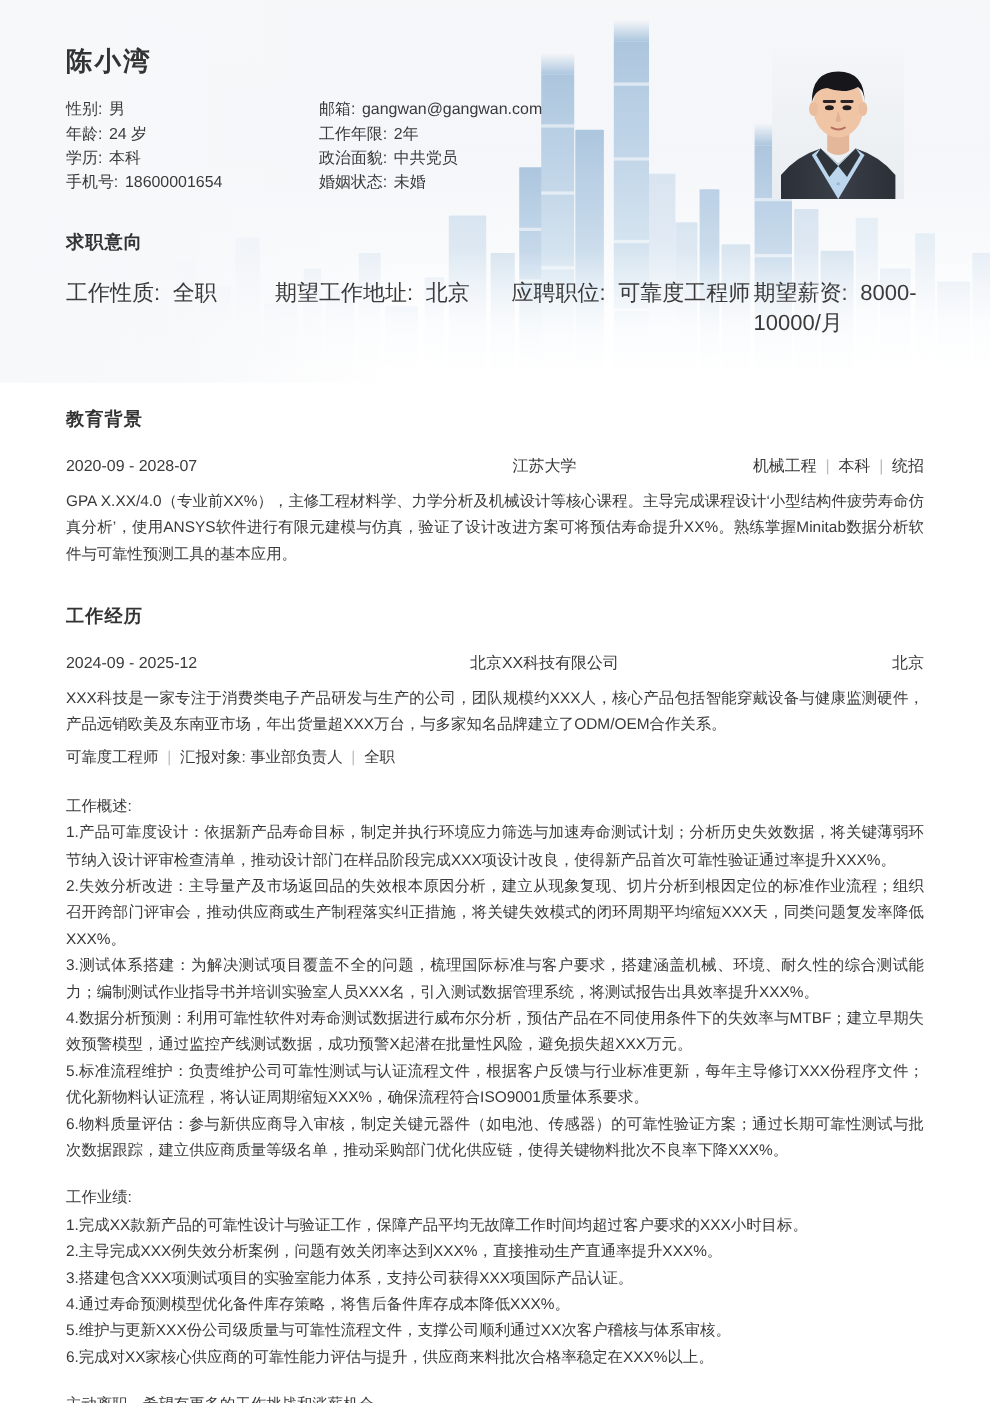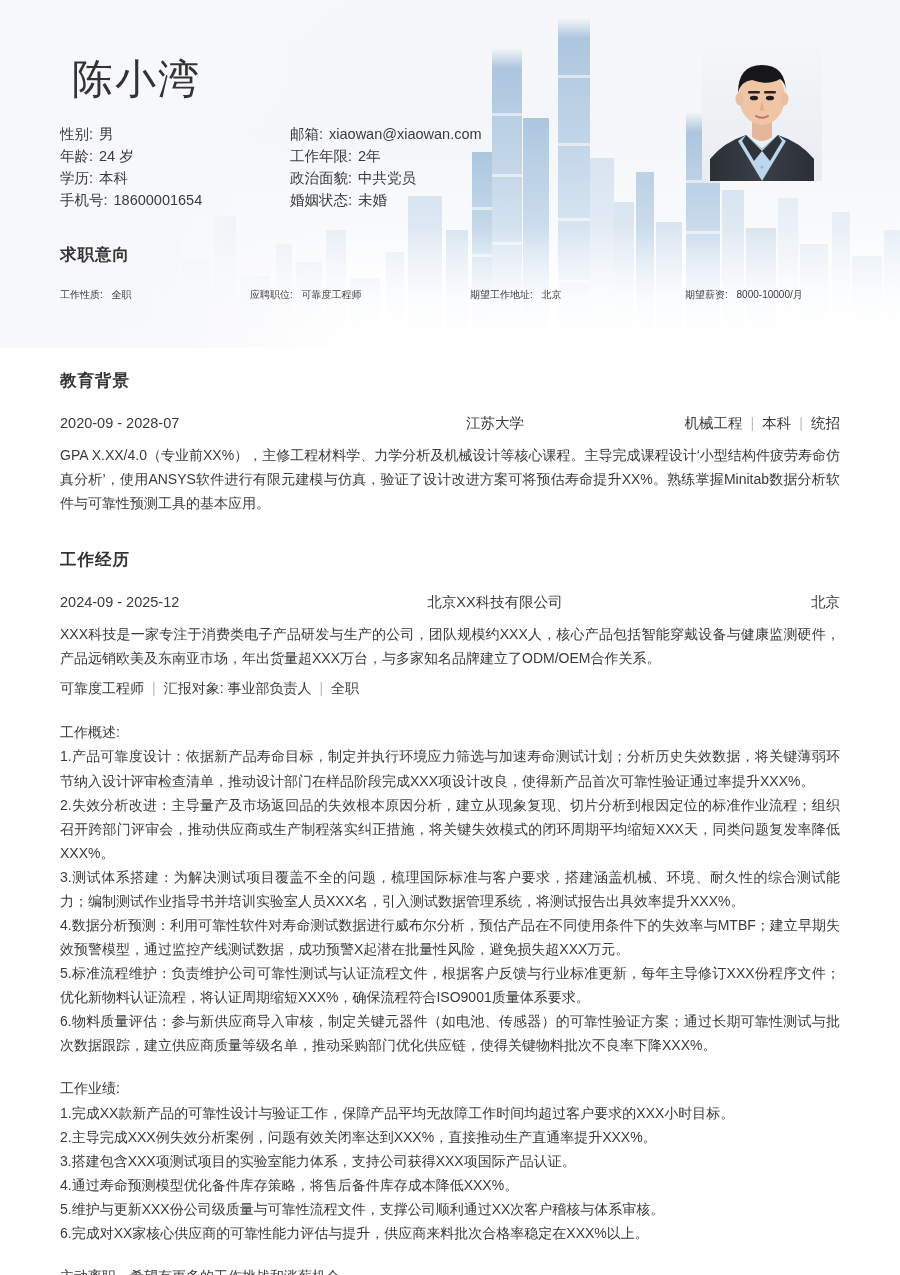--- a/index.html
+++ b/index.html
@@ -53,24 +53,24 @@
   .hero-fade{
     position:absolute;left:0;right:0;bottom:0;height:120px;z-index:2;
     background:linear-gradient(180deg,rgba(255,255,255,0) 0%,rgba(255,255,255,.72) 55%,#ffffff 100%);
   }
   .hero-left-fade{
     position:absolute;left:0;top:0;bottom:0;width:360px;z-index:3;
     background:linear-gradient(90deg,#f7f8fa 0%,rgba(247,248,250,.92) 45%,rgba(247,248,250,0) 100%);
   }
 
   .name{
-    margin:12px;
+    margin:0;
     padding-top:40px;
-    font-size:41px;
-    font-weight:normal;
+    font-size:24px;
+    font-weight:bold;
     letter-spacing:2px;
     color:#333333;
   }
 
   .info-grid{
     margin-top:18px;
     display:grid;
     grid-template-columns:230px 1fr;
     row-gap:3px;
     font-size:14.5px;
@@ -253,21 +253,21 @@
     </div>
 
     <div class="hero-inner">
       <h1 class="name">陈小湾</h1>
 
       <div class="info-grid">
         <div class="info-cell">
           <span class="info-label">性别:</span><span class="info-val">男</span>
         </div>
         <div class="info-cell">
-          <span class="info-label">邮箱:</span><span class="info-val">xiaowan@xiaowan.com</span>
+          <span class="info-label">邮箱:</span><span class="info-val">gangwan@gangwan.com</span>
         </div>
         <div class="info-cell">
           <span class="info-label">年龄:</span><span class="info-val">24 岁</span>
         </div>
         <div class="info-cell">
           <span class="info-label">工作年限:</span><span class="info-val">2年</span>
         </div>
         <div class="info-cell">
           <span class="info-label">学历:</span><span class="info-val">本科</span>
         </div>
@@ -278,32 +278,32 @@
           <span class="info-label">手机号:</span><span class="info-val">18600001654</span>
         </div>
         <div class="info-cell">
           <span class="info-label">婚姻状态:</span><span class="info-val">未婚</span>
         </div>
       </div>
 
       <div style="height:34px;"></div>
       <div class="sec-title">求职意向</div>
 
-      <div style="display:flex;font-size:10px;color:#3a3a3a;">
+      <div style="display:flex;font-size:20px;color:#3a3a3a;">
         <div style="flex:0 0 190px;">
           <span>工作性质:</span>
           <span style="margin-left:6px;">全职</span>
         </div>
+        <div style="flex:0 0 215px;">
+          <span>期望工作地址:</span>
+          <span style="margin-left:6px;">北京</span>
+        </div>
         <div style="flex:0 0 220px;">
           <span>应聘职位:</span>
           <span style="margin-left:6px;">可靠度工程师</span>
-        </div>
-        <div style="flex:0 0 215px;">
-          <span>期望工作地址:</span>
-          <span style="margin-left:6px;">北京</span>
         </div>
         <div style="flex:1 1 auto;">
           <span>期望薪资:</span>
           <span style="margin-left:6px;">8000-10000/月</span>
         </div>
       </div>
 
     </div>
   </div>
 

